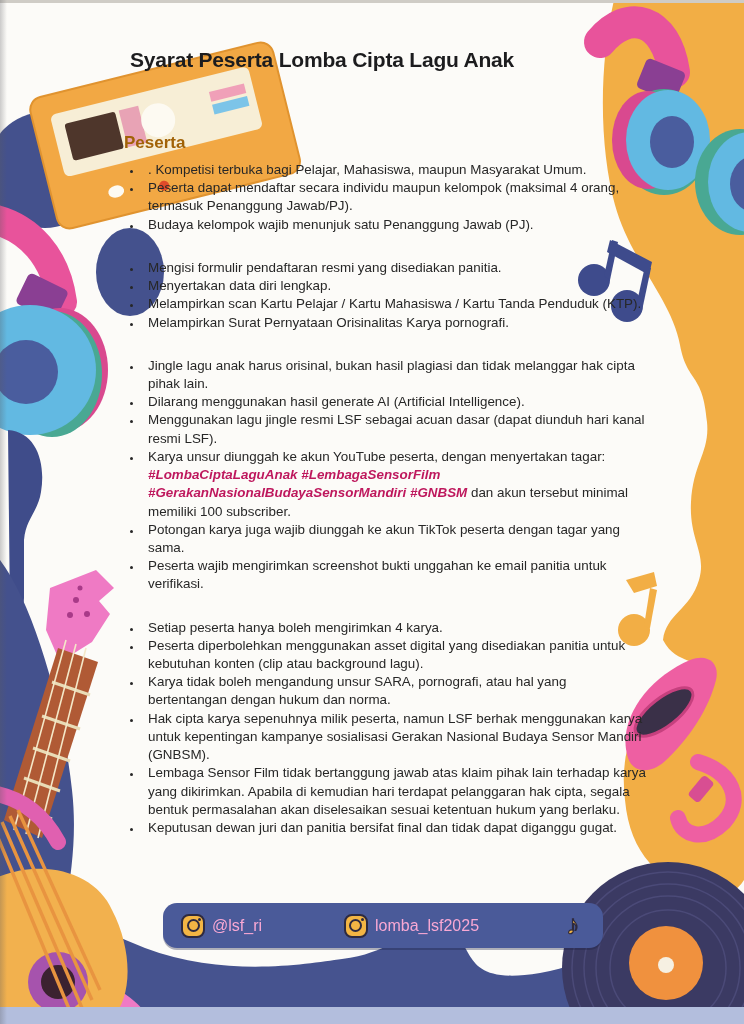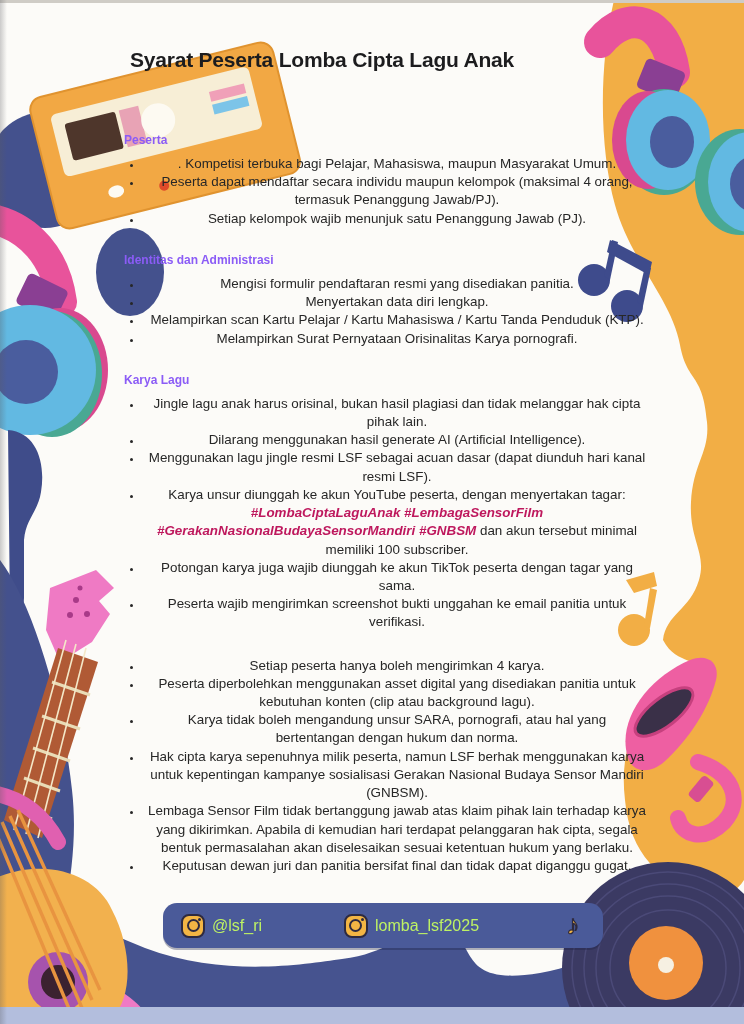--- a/index.html
+++ b/index.html
@@ -10,31 +10,31 @@
   .edge-left{position:absolute;left:0;top:0;width:7px;height:1024px;
              background:linear-gradient(90deg,rgba(90,90,95,.30),rgba(90,90,95,0));z-index:9;}
   
   #deco{position:absolute;left:0;top:0;z-index:1;}
   
   #title{position:absolute;left:0;top:48px;width:644px;text-align:center;margin:0;
          font-size:21px;font-weight:700;color:#1c1c1e;letter-spacing:-0.2px;z-index:5;}
   #content{position:absolute;left:124px;top:133px;width:522px;z-index:5;}
   .content-section{margin:0 0 0 0;}
   .content-section + .content-section{margin-top:25px;}
-  .content-section h2{margin:0 0 8px 0;font-size:12px;font-weight:700;color:#8b5cf6;}
+  .content-section h2{margin:0 0 8px 0;font-size:17px;font-weight:700;color:#a16207;}
   .content-section ul{margin:0;padding:0 0 0 19px;list-style:disc;}
-  .content-section li{font-size:13.4px;line-height:1.36;padding-left:5px;margin:0;color:#272727;text-align:center;}
+  .content-section li{font-size:13.4px;line-height:1.36;padding-left:5px;margin:0;color:#272727;}
   .content-section li::marker{color:#272727;font-size:11px;}
   .hashtags{font-weight:700;font-style:italic;color:#be185d;}
   
   #social-bar{position:absolute;left:163px;top:903px;width:440px;height:45px;z-index:8;
               background:#4a5a99;border-radius:14px;display:flex;align-items:center;
               justify-content:space-between;padding:0 18px;box-sizing:border-box;
               box-shadow:0 2px 0 rgba(30,35,70,.35);}
-  .social-item{display:flex;align-items:center;gap:7px;color:#bef264;font-size:16px;font-weight:500;}
+  .social-item{display:flex;align-items:center;gap:7px;color:#f9a8d4;font-size:16px;font-weight:500;}
   .ig{position:relative;width:24px;height:24px;background:#f3b544;border:2px solid #2e2a3f;
       border-radius:8px;box-sizing:border-box;flex:0 0 auto;}
   .ig::before{content:"";position:absolute;left:50%;top:50%;width:9px;height:9px;margin:-6.5px 0 0 -6.5px;
       border:2px solid #2e2a3f;border-radius:50%;}
   .ig::after{content:"";position:absolute;right:2px;top:2px;width:3px;height:3px;background:#2e2a3f;border-radius:50%;}
   .tt{width:24px;height:26px;color:#f3b544;font-size:27px;line-height:24px;font-weight:700;
       -webkit-text-stroke:1.2px #2e2a3f;flex:0 0 auto;text-align:center;}
   .tt::before{content:"\266A";}
 </style>
 </head>
@@ -177,34 +177,32 @@
   </svg>
 
   <h1 id="title">Syarat Peserta Lomba Cipta Lagu Anak</h1>
 
   <div id="content">
       <section class="content-section">
         <h2>Peserta</h2>
         <ul>
           <li>. Kompetisi terbuka bagi Pelajar, Mahasiswa, maupun Masyarakat Umum.</li>
           <li>Peserta dapat mendaftar secara individu maupun kelompok (maksimal 4 orang, termasuk Penanggung Jawab/PJ).</li>
-          <li>Setiap kelompok wajib menunjuk satu Penanggung Jawab (PJ).</li>
-        </ul>
-      </section>
-      <section class="content-section">
-        <h2>Identitas dan Administrasi</h2>
+          <li>Budaya kelompok wajib menunjuk satu Penanggung Jawab (PJ).</li>
+        </ul>
+      </section>
+      <section class="content-section">
         <ul>
           <li>Mengisi formulir pendaftaran resmi yang disediakan panitia.</li>
           <li>Menyertakan data diri lengkap.</li>
           <li>Melampirkan scan Kartu Pelajar / Kartu Mahasiswa / Kartu Tanda Penduduk (KTP).</li>
           <li>Melampirkan Surat Pernyataan Orisinalitas Karya pornografi.</li>
         </ul>
       </section>
       <section class="content-section">
-        <h2>Karya Lagu</h2>
         <ul>
           <li>Jingle lagu anak harus orisinal, bukan hasil plagiasi dan tidak melanggar hak cipta pihak lain.</li>
           <li>Dilarang menggunakan hasil generate AI (Artificial Intelligence).</li>
           <li>Menggunakan lagu jingle resmi LSF sebagai acuan dasar (dapat diunduh hari kanal resmi LSF).</li>
           <li><span>Karya unsur diunggah ke akun YouTube peserta, dengan menyertakan tagar: </span><span class="hashtags">#LombaCiptaLaguAnak #LembagaSensorFilm #GerakanNasionalBudayaSensorMandiri #GNBSM</span><span> dan akun tersebut minimal memiliki 100 subscriber.</span></li>
           <li>Potongan karya juga wajib diunggah ke akun TikTok peserta dengan tagar yang sama.</li>
           <li>Peserta wajib mengirimkan screenshot bukti unggahan ke email panitia untuk verifikasi.</li>
         </ul>
       </section>
       <section class="content-section">

